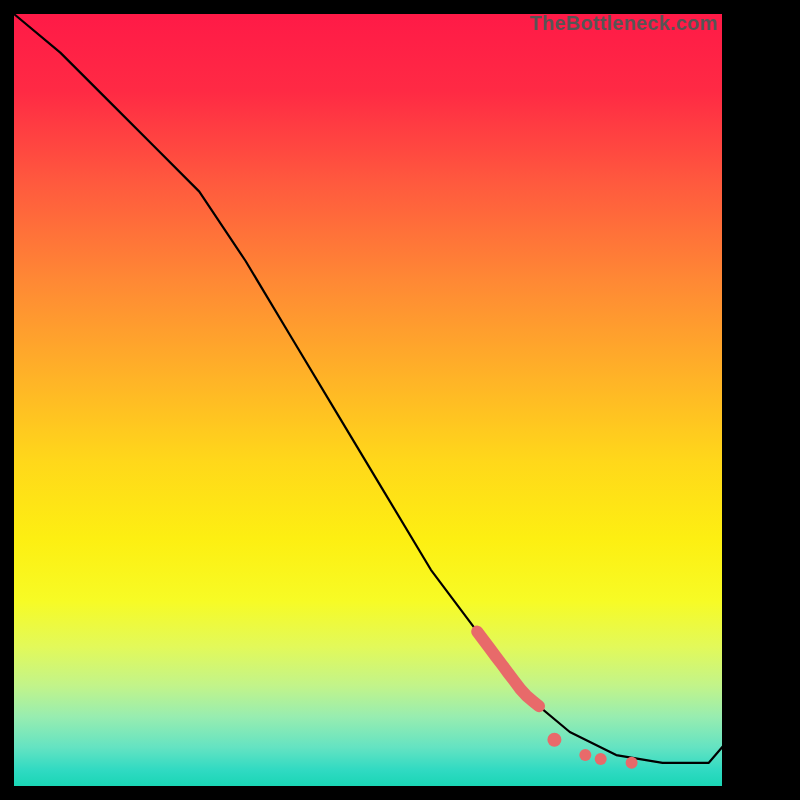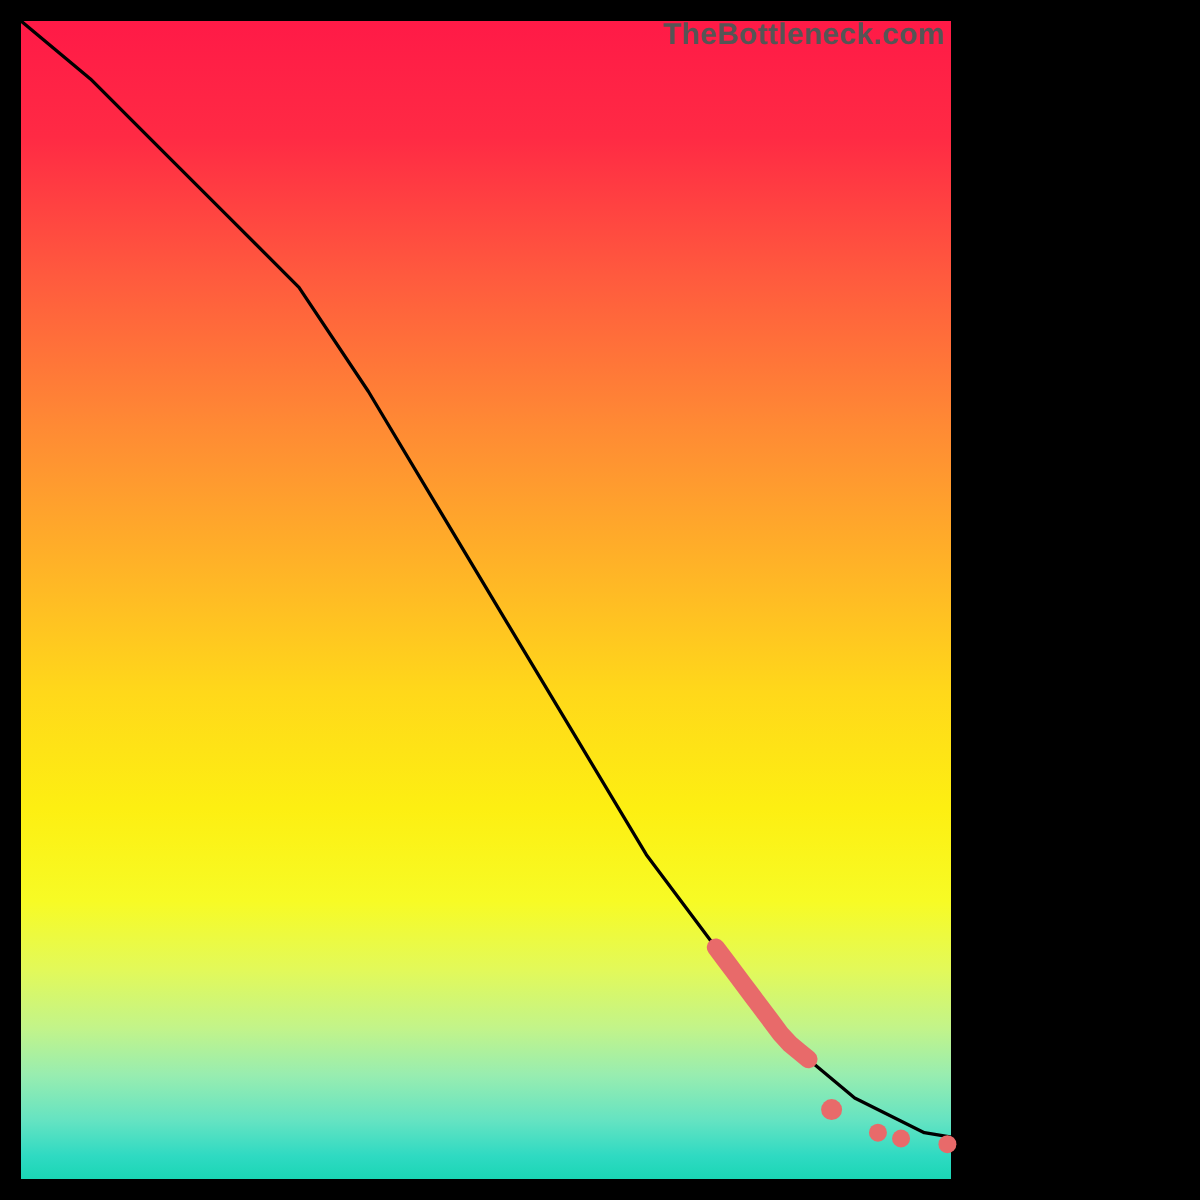--- a/index.html
+++ b/index.html
@@ -7,21 +7,21 @@
   .frame {
     width: 800px;
     height: 800px;
     background: #000;
     position: relative;
   }
   .plot-area {
     position: absolute;
     left: 14px;
     top: 14px;
-    width: 620px;
+    width: 708px;
     height: 772px;
     background: linear-gradient(to bottom,
       #ff1a47 0%,
       #ff2a44 10%,
       #ff5a3e 22%,
       #ff8a34 35%,
       #ffb626 48%,
       #ffd81a 58%,
       #fdef12 68%,
       #f7fb25 76%,

